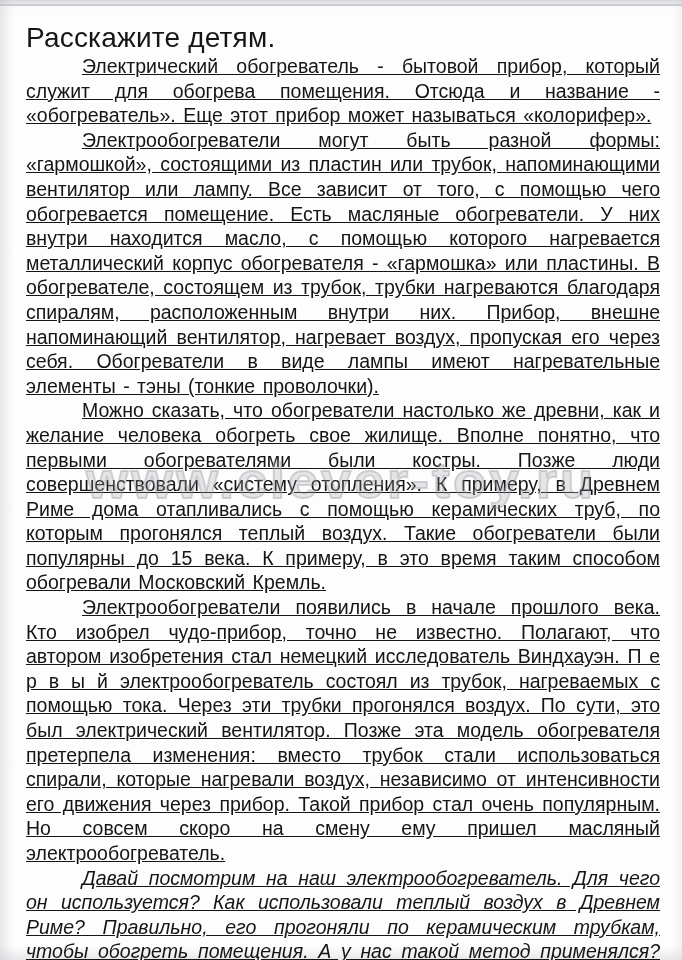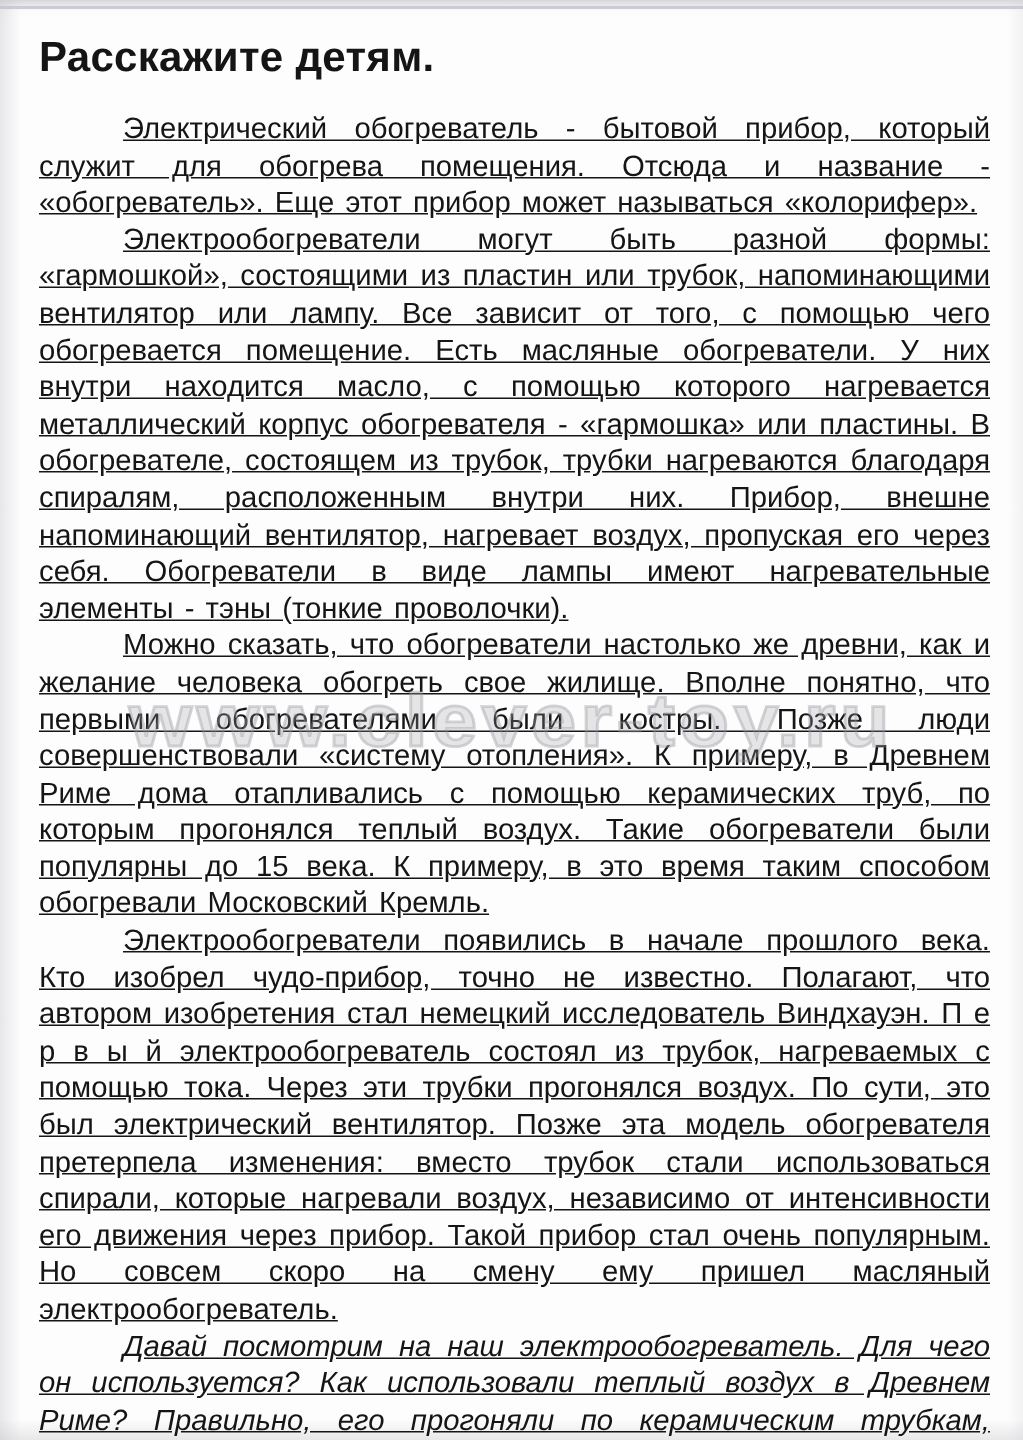--- a/index.html
+++ b/index.html
@@ -30,24 +30,24 @@
       linear-gradient(90deg, rgba(190,190,196,0.35) 0px, rgba(250,250,250,0) 14px),
       linear-gradient(270deg, rgba(210,210,214,0.25) 0px, rgba(250,250,250,0) 10px),
       linear-gradient(0deg, rgba(205,205,210,0.45) 0px, rgba(250,250,250,0) 14px);
   }
   .content {
     position: relative;
     padding: 22px 22px 0 26px;
     z-index: 1;
   }
   .doc-title {
-    margin: 0 0 20px 0;
+    margin: 0 0 0 0;
     font-size: 28px;
     line-height: 32px;
-    font-weight: bold;
+    font-weight: normal;
     letter-spacing: 0.2px;
   }
   .para {
     margin: 0;
     font-size: 19.5px;
     line-height: 24.6px;
     text-align: justify;
     text-indent: 56px;
     word-spacing: 2px;
     text-decoration: underline;

